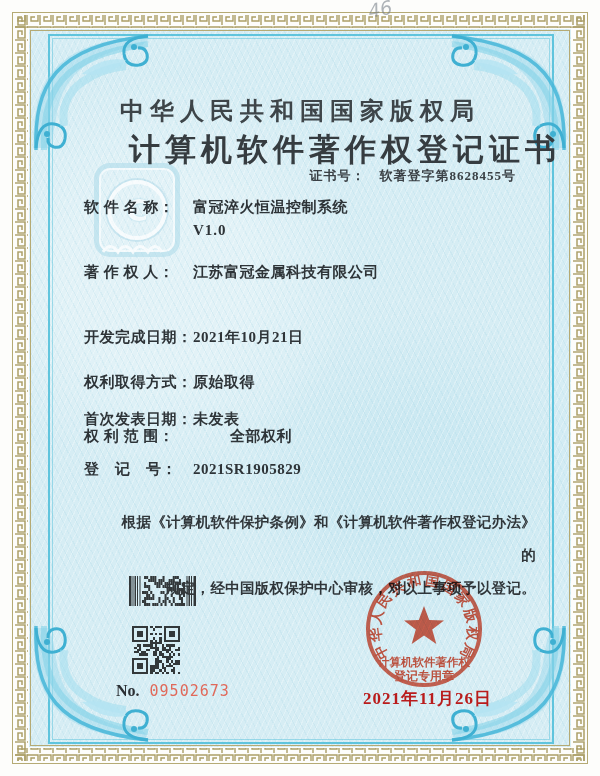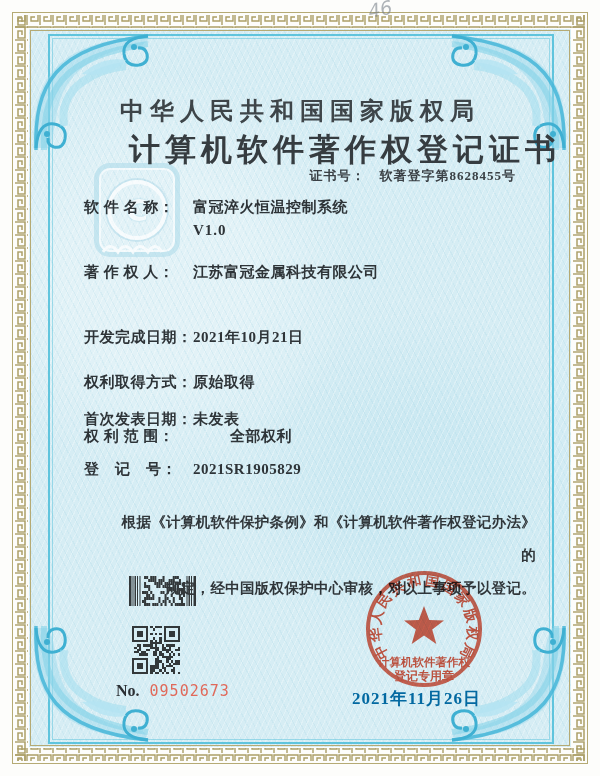--- a/index.html
+++ b/index.html
@@ -86,22 +86,22 @@
     position:absolute;left:116px;top:682px;font-size:16px;font-weight:700;color:#2b2f33;
   }
   .serial .num{
     font-family:"DejaVu Sans Mono","Liberation Mono",monospace;
     font-size:15px;font-weight:400;color:#e0695a;letter-spacing:1px;margin-left:10px;
   }
   
   .seal{position:absolute;left:363px;top:568px;width:122px;height:122px;
         mix-blend-mode:multiply;opacity:.92;}
   .issue-date{
-    position:absolute;left:352px;top:687px;width:140px;text-align:left;
-    font-size:17px;font-weight:700;color:#0369a1;letter-spacing:1px;
+    position:absolute;left:352px;top:687px;width:140px;text-align:right;
+    font-size:17px;font-weight:700;color:#b91c1c;letter-spacing:1px;
   }
   .pencil-mark{
     position:absolute;left:368px;top:-2px;
     font-family:"DejaVu Sans",sans-serif;font-style:italic;font-size:19px;
     color:rgba(110,118,128,.55);transform:rotate(-12deg);
   }
 </style>
 </head>
 <body>
 

